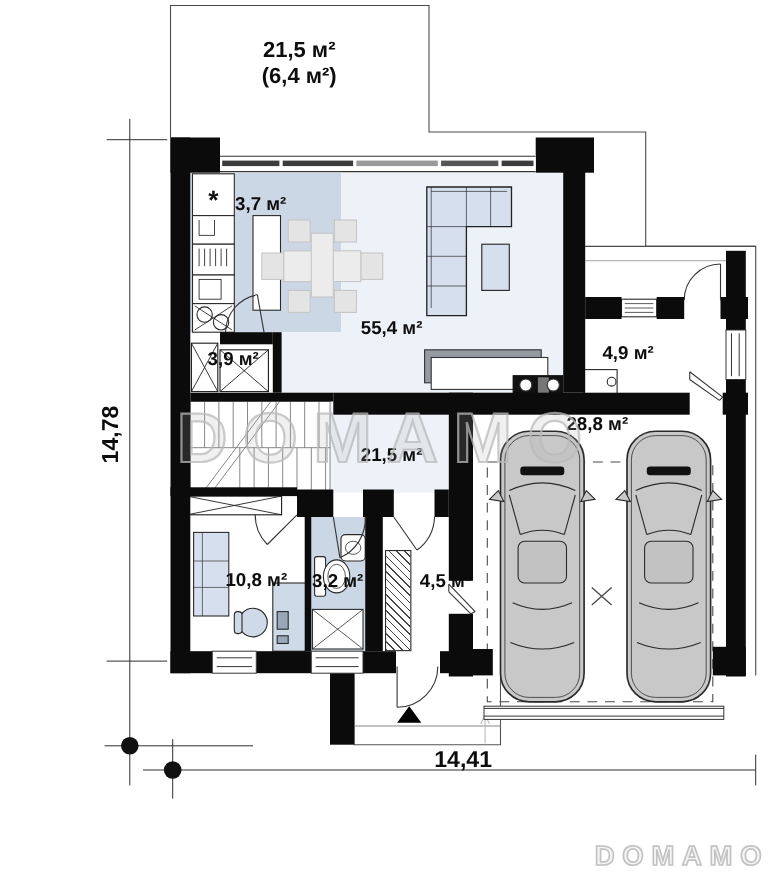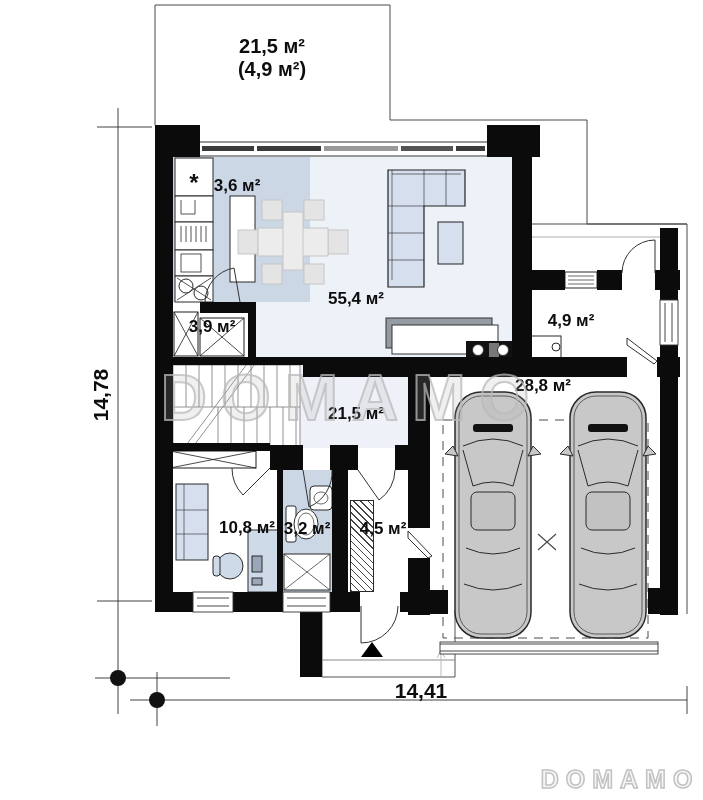--- a/index.html
+++ b/index.html
@@ -292,32 +292,32 @@
     <line x1="157" y1="672" x2="157" y2="726"></line>
     <circle cx="157" cy="700" r="8" fill="#111" stroke="none"></circle>
     <line x1="687" y1="686" x2="687" y2="714"></line>
   </g>
 </svg>
 
 <div class="boiler-hatch"></div>
 
 <div class="terrace-label tlabel">
   <div>21,5 м²</div>
-  <div>(4,9 м²)</div>
+  <div>(6,4 м²)</div>
 </div>
 
-<div class="rlabel" style="left:237px;top:186px">3,6 м²</div>
+<div class="rlabel" style="left:237px;top:186px">3,7 м²</div>
 <div class="rlabel" style="left:356px;top:299px">55,4 м²</div>
 <div class="rlabel" style="left:212px;top:327px">3,9 м²</div>
 <div class="rlabel" style="left:571px;top:321px">4,9 м²</div>
 <div class="rlabel" style="left:356px;top:414px">21,5 м²</div>
 <div class="rlabel" style="left:543px;top:386px">28,8 м²</div>
-<div class="rlabel" style="left:247px;top:528px">10,8 м²</div>
+<div class="rlabel" style="left:233px;top:528px">10,8 м²</div>
 <div class="rlabel" style="left:307px;top:529px">3,2 м²</div>
-<div class="rlabel" style="left:383px;top:529px">4,5 м²</div>
+<div class="rlabel" style="left:405px;top:529px">4,5 м²</div>
 
 <div class="dim vert" style="left:101px;top:395px">14,78</div>
 <div class="dim" style="left:421px;top:691px">14,41</div>
 
 <div class="fridge-star">*</div>
 
 <div class="watermark">DOMAMO</div>
 <div class="brand-logo">DOMAMO</div>
 
 </div>

